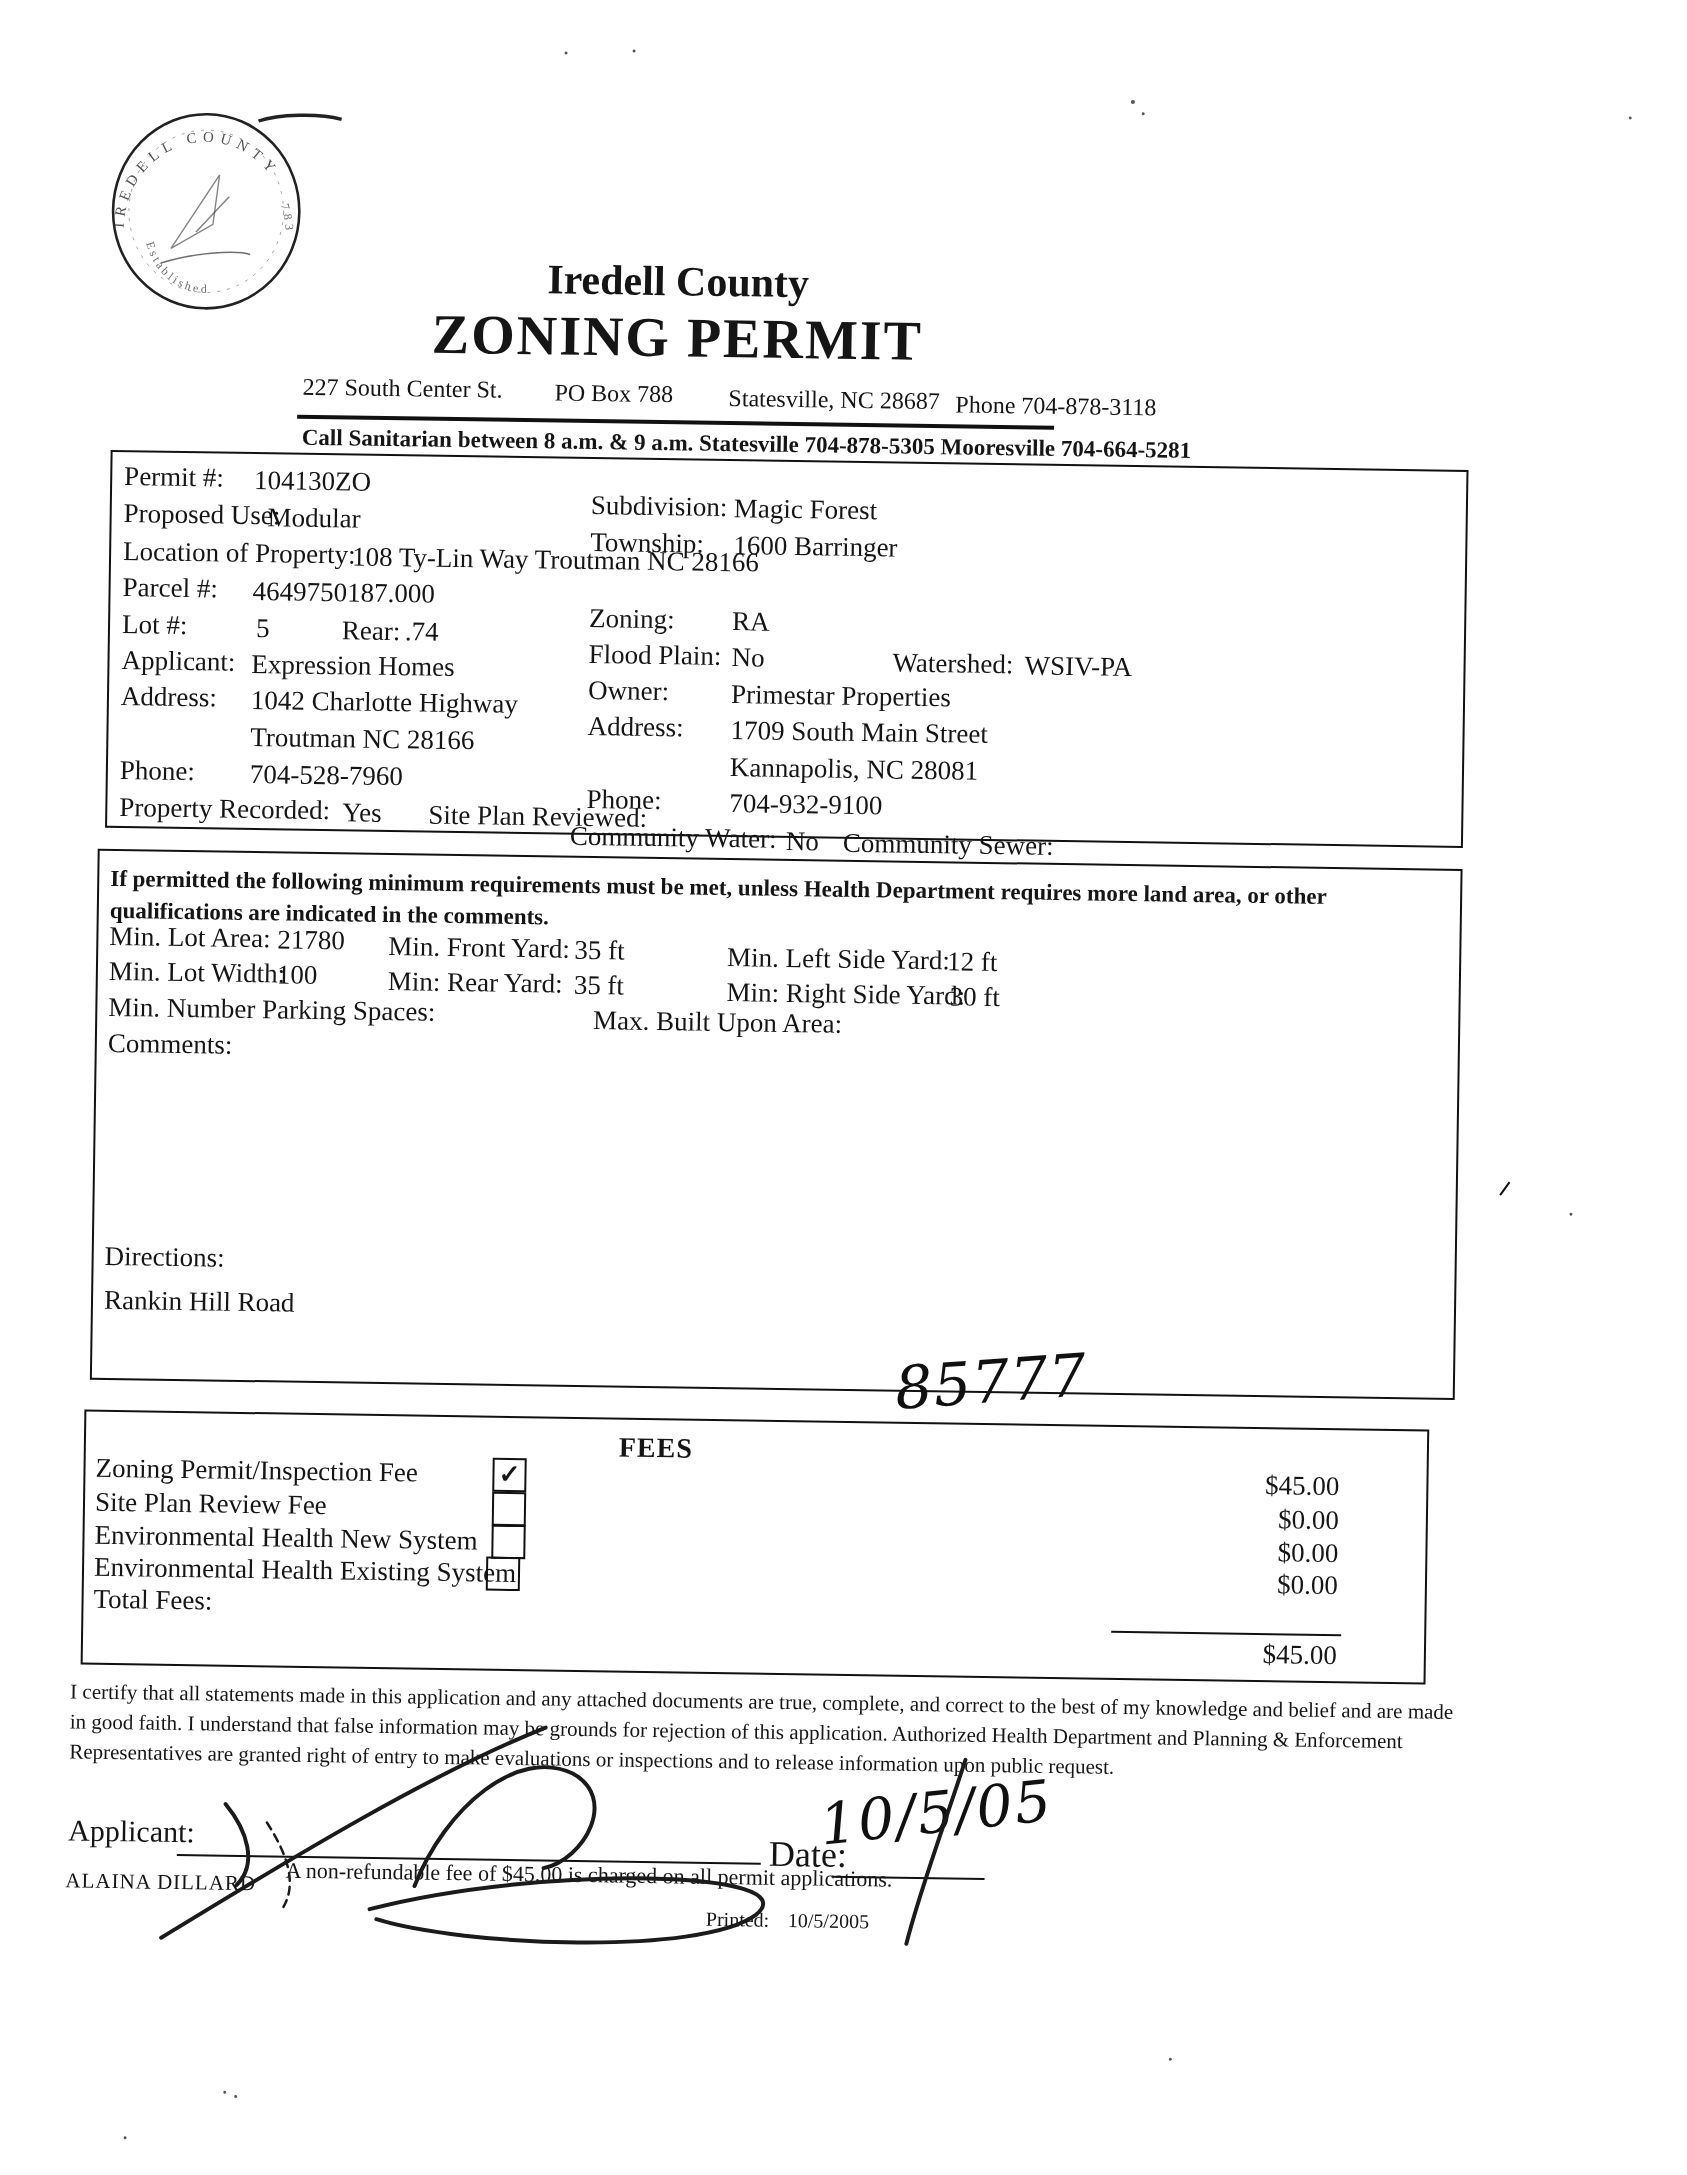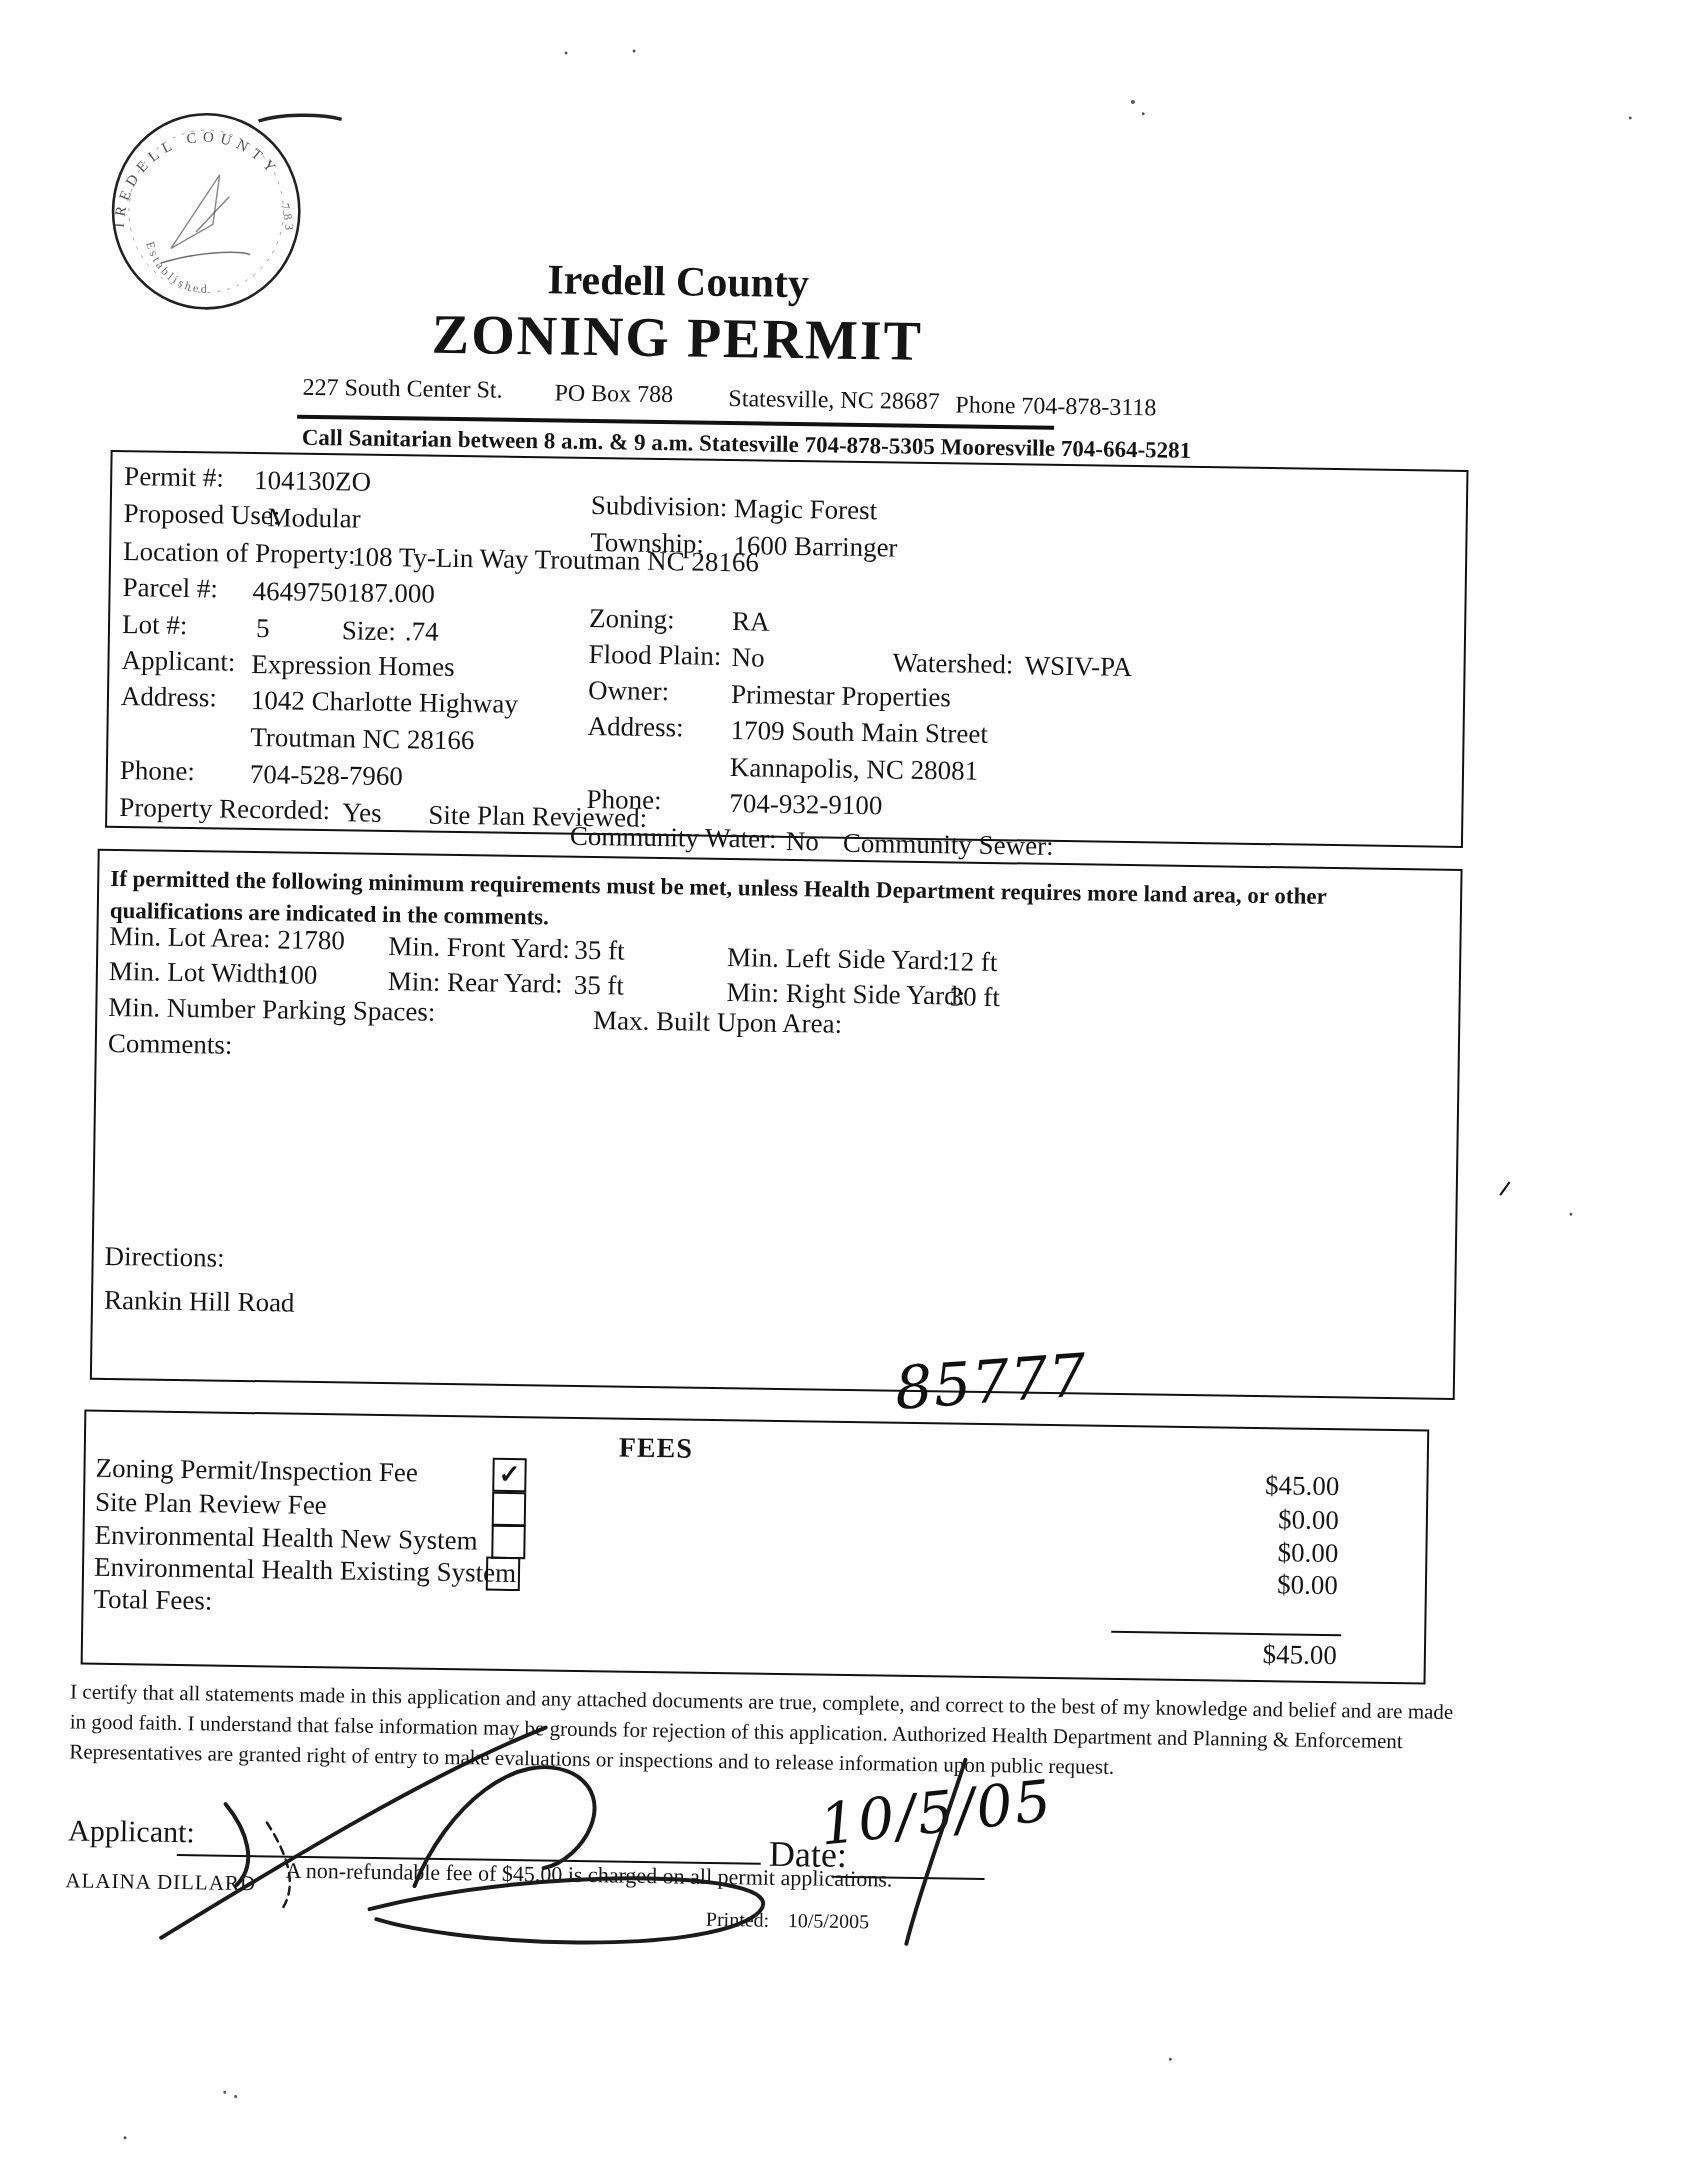--- a/index.html
+++ b/index.html
@@ -71,21 +71,21 @@
   <div class="t" style="left:269px;top:500px;">Modular</div>
 
   <div class="t" style="left:125px;top:536px;">Location of Property:</div>
   <div class="t" style="left:354px;top:538px;">108 Ty-Lin Way Troutman NC 28166</div>
 
   <div class="t" style="left:125px;top:572px;">Parcel #:</div>
   <div class="t" style="left:255px;top:574px;">4649750187.000</div>
 
   <div class="t" style="left:125px;top:609px;">Lot #:</div>
   <div class="t" style="left:259px;top:611px;">5</div>
-  <div class="t" style="left:345px;top:612px;">Size:</div>
+  <div class="t" style="left:345px;top:612px;">Rear:</div>
   <div class="t" style="left:408px;top:612px;">.74</div>
 
   <div class="t" style="left:125px;top:645px;">Applicant:</div>
   <div class="t" style="left:255px;top:647px;">Expression Homes</div>
 
   <div class="t" style="left:125px;top:681px;">Address:</div>
   <div class="t" style="left:255px;top:683px;">1042 Charlotte Highway</div>
   <div class="t" style="left:255px;top:720px;">Troutman NC 28166</div>
 
   <div class="t" style="left:125px;top:755px;">Phone:</div>

